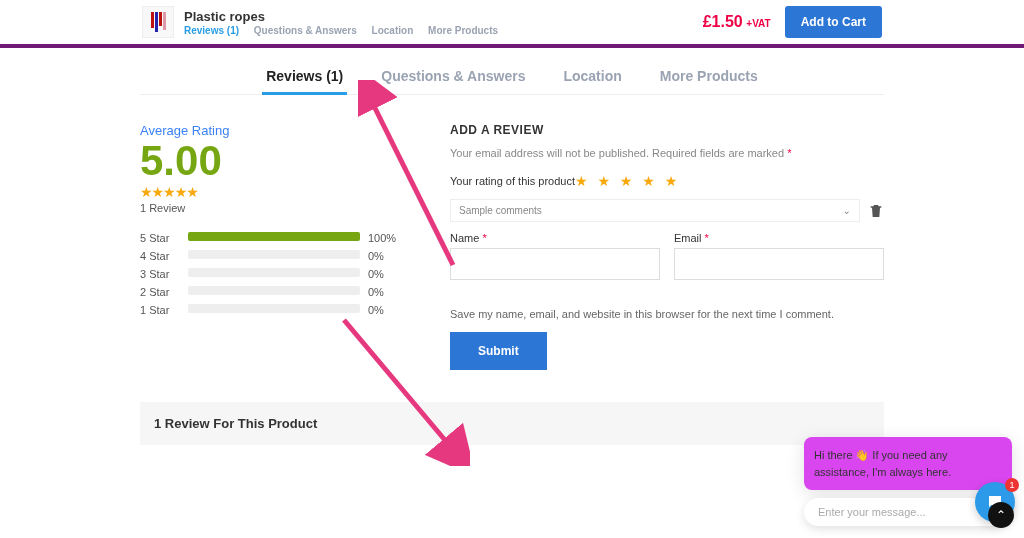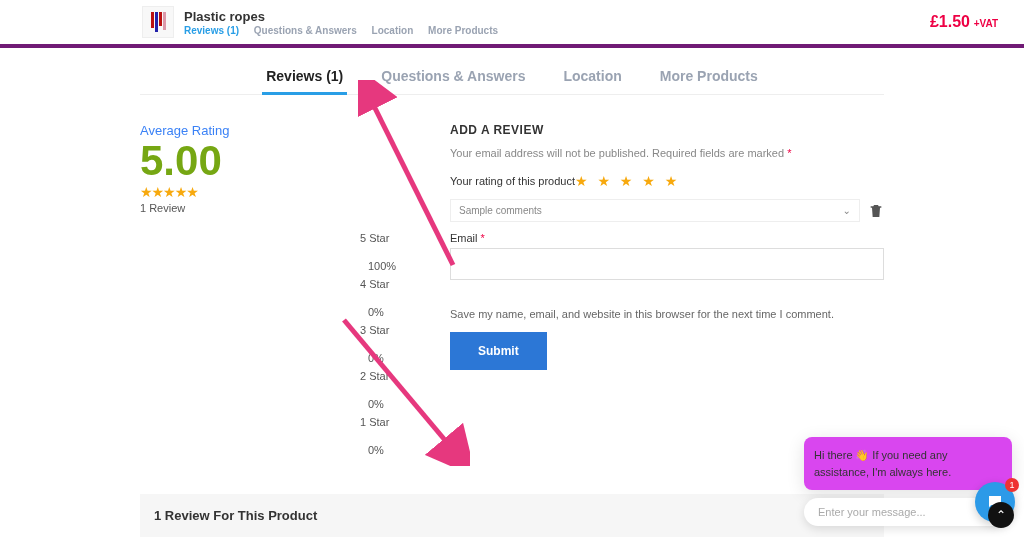--- a/index.html
+++ b/index.html
@@ -29,21 +29,21 @@
   .tab.active { color:#222; }
   .tab.active::after { content:""; position:absolute; left:-4px; right:-4px; bottom:-1px; height:3px; background:#299ee6;}
 
   .content { display:flex; margin-top:28px; gap:50px;}
   .col-left { width: 260px; }
   .avg-label { font-size:13px; color:#3b82f6; margin-bottom:2px;}
   .avg-num { font-size:42px; font-weight:800; color:#76a713; line-height:1;}
   .stars-o { color:#f7a90e; font-size:14px; letter-spacing:-1px; margin:2px 0;}
   .rev-count { font-size:11px; color:#555; }
   .bars { margin-top:18px; }
-  .bar-row { display:flex; align-items:flex-end; font-size:11px; margin-bottom:6px; gap:8px;flex-direction:column;}
+  .bar-row { display:flex; align-items:flex-start; font-size:11px; margin-bottom:6px; gap:8px;}
   .bar-row .lbl{width:40px;color:#555;}
   .bar-row .bar{flex:1;height:9px;background:#eee;border-radius:2px;position:relative;}
   .bar-row .bar .fill{position:absolute;left:0;top:0;bottom:0;background:#76a713;border-radius:2px;}
   .bar-row .pct{width:32px;color:#555;}
 
   .col-right { flex:1; }
   .add-title { font-weight:800; font-size:12px; letter-spacing:0.5px; margin-bottom:10px;}
   .note { font-size:11px; color:#888; margin-bottom:14px;}
   .note .req{color:#e04;}
   .rating-row { display:flex; align-items:center; font-size:11px; margin-bottom:10px;}
@@ -94,20 +94,21 @@
       <span>Questions &amp; Answers</span>
       <span>Location</span>
       <span>More Products</span>
     </div>
   </div>
   <div class="spacer"></div>
   <div class="price-wrap">
     <span class="price">£1.50</span>
     <span class="vat">+VAT</span>
   </div>
+  <button class="cart-btn">Add to Cart</button>
 </div>
 
 <div class="main">
   <div class="tabs">
     <div class="tab active">Reviews (1)</div>
     <div class="tab">Questions &amp; Answers</div>
     <div class="tab">Location</div>
     <div class="tab">More Products</div>
   </div>
 
@@ -170,20 +171,24 @@
       <div class="sample-row">
         <div class="sample-sel">
           <span>Sample comments</span>
           <span>⌄</span>
         </div>
         <svg class="trash" viewBox="0 0 24 24">
             <path d="M6 7h12l-1 14H7L6 7zm3-4h6l1 2h4v2H4V5h4l1-2z"></path>
           </svg>
       </div>
       <div class="two-col">
+        <div class="field">
+          <label><span>Name</span> <span class="req">*</span></label>
+          <input type="text" style="">
+        </div>
         <div class="field">
           <label><span>Email</span> <span class="req">*</span></label>
           <input type="text" style="">
         </div>
       </div>
       <div class="save-note">Save my name, email, and website in this browser for the next time I comment.</div>
       <button class="submit-btn">Submit</button>
     </div>
   </div>
 

